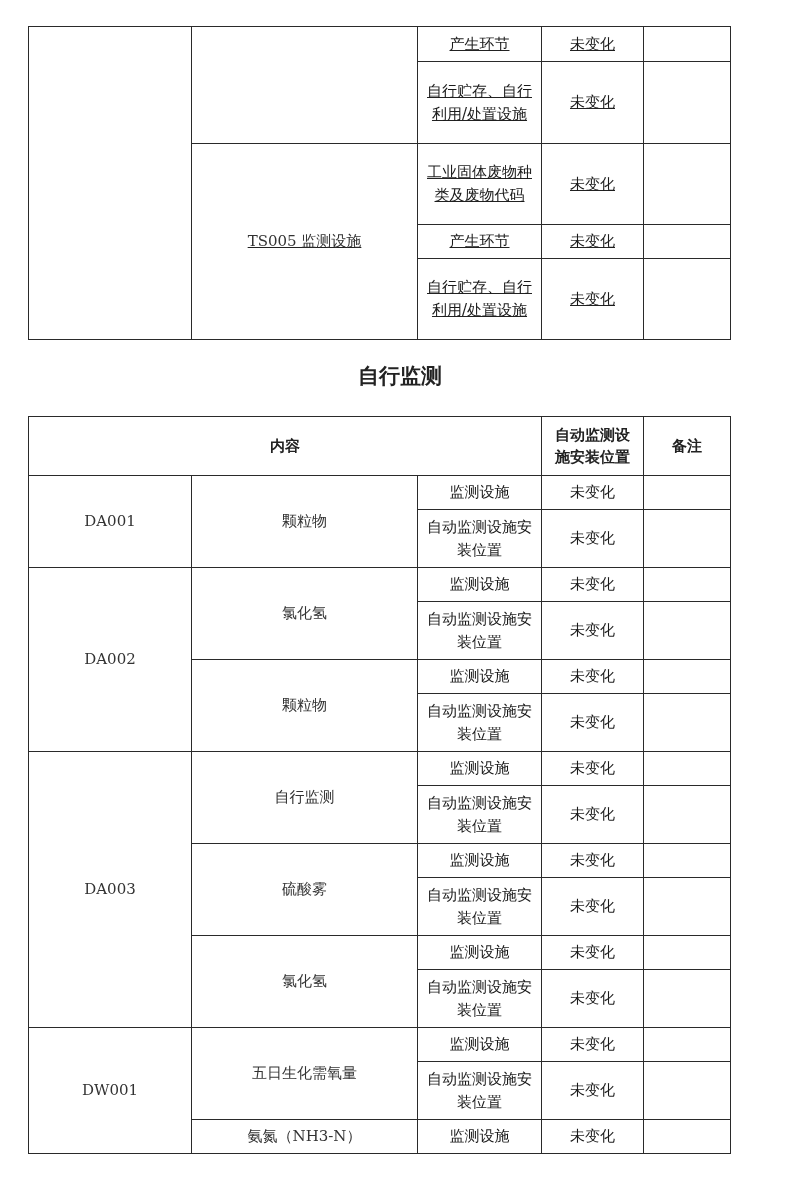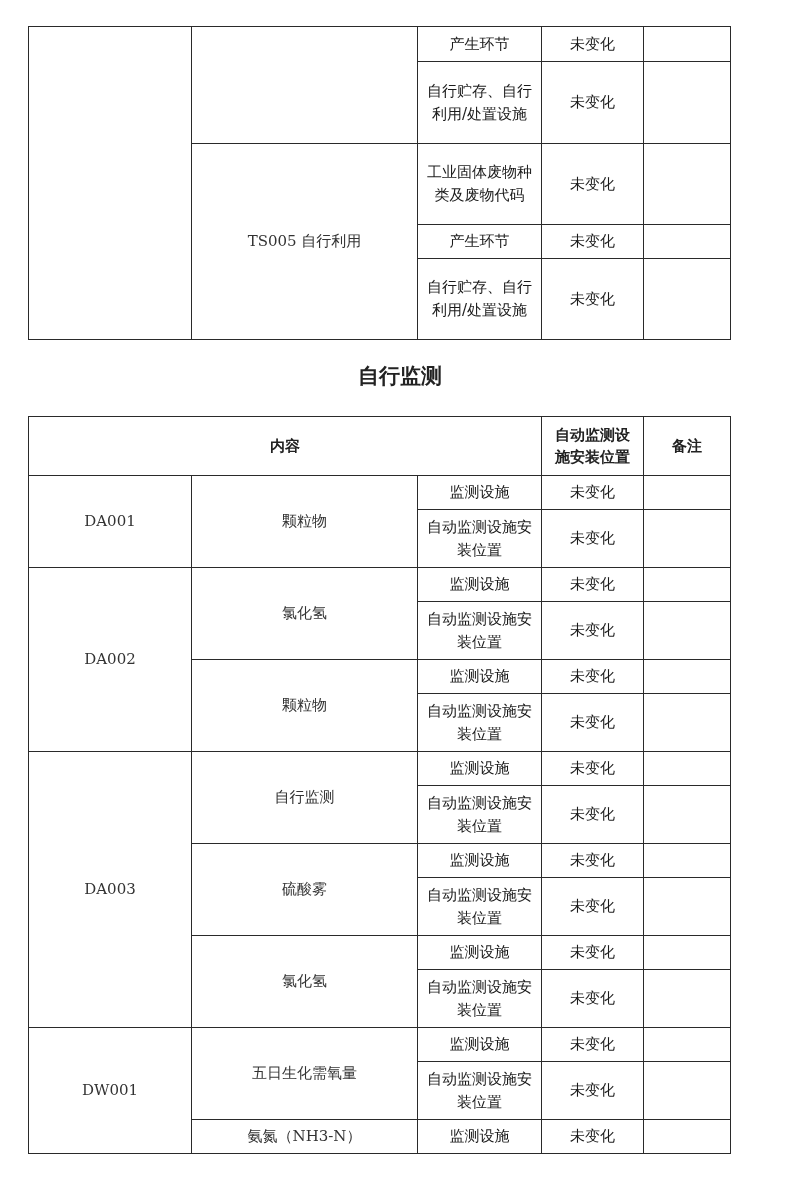--- a/index.html
+++ b/index.html
@@ -4,21 +4,21 @@
 <style>
   html, body { margin: 0; padding: 0; background: #ffffff; }
   body { width: 800px; height: 1200px; position: relative; overflow: hidden;
          font-family: "DejaVu Serif", "Liberation Serif", serif; color: #222; }
   table { border-collapse: collapse; position: absolute; left: 28px; table-layout: fixed; }
   td, th { border: 1.5px solid #2a2a2a; text-align: center; vertical-align: middle;
            padding: 0 4px; font-weight: normal; font-size: 15px; line-height: 23px; }
   .sans { font-family: "DejaVu Sans", "Liberation Sans", sans-serif; font-size: 15px; color:#1a1a1a; }
   .serif { font-family: "DejaVu Serif", "Liberation Serif", serif; color:#333; }
   th { font-family: "DejaVu Sans", "Liberation Sans", sans-serif; font-weight: bold; font-size: 15px; line-height: 22px; }
-  #t1 { top: 26px; }
+  #t1 { top: 26px; text-decoration: underline; }
   #t2 { top: 416px; padding-left: 40px; }
   .title { position: absolute; top: 362px; left: 0; width: 800px; text-align: center;
            font-family: "DejaVu Sans", "Liberation Sans", sans-serif; font-weight: bold; font-size: 21px; }
   .c1 { width: 163px; } .c2 { width: 226px; } .c3 { width: 124px; } .c4 { width: 102px; } .c5 { width: 87px; }
 </style>
 </head>
 <body>
 
 <table id="t1">
   <colgroup>
@@ -35,21 +35,21 @@
     <td class="sans">产生环节</td>
     <td class="sans">未变化</td>
     <td></td>
   </tr>
   <tr style="height:82px">
     <td class="sans">自行贮存、自行利用/处置设施</td>
     <td class="sans">未变化</td>
     <td></td>
   </tr>
   <tr style="height:81px">
-    <td rowspan="3" class="serif">TS005 自行利用</td>
+    <td rowspan="3" class="serif">TS005 监测设施</td>
     <td class="sans">工业固体废物种类及废物代码</td>
     <td class="sans">未变化</td>
     <td></td>
   </tr>
   <tr style="height:34px">
     <td class="sans">产生环节</td>
     <td class="sans">未变化</td>
     <td></td>
   </tr>
   <tr style="height:81px">

